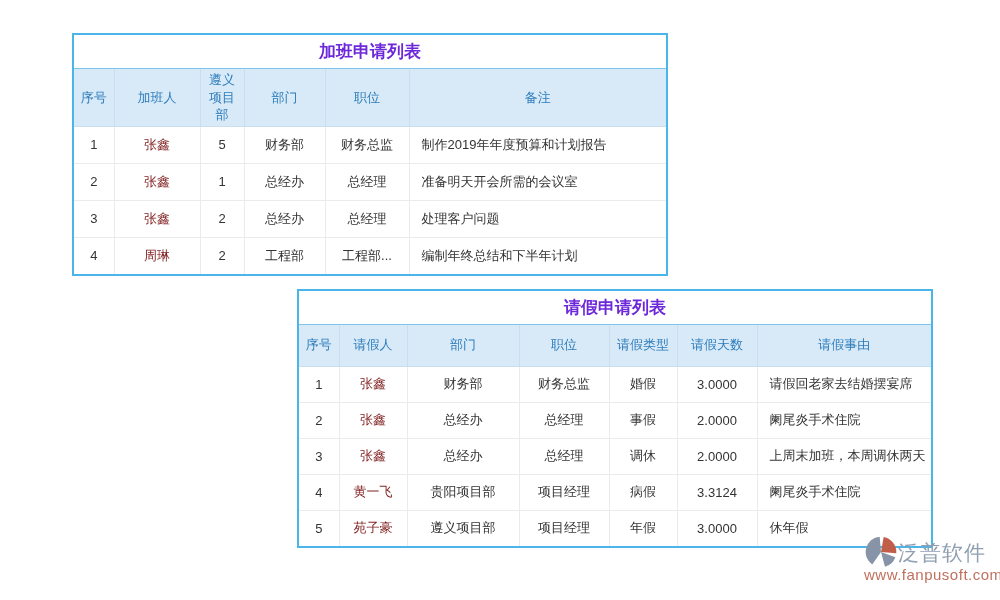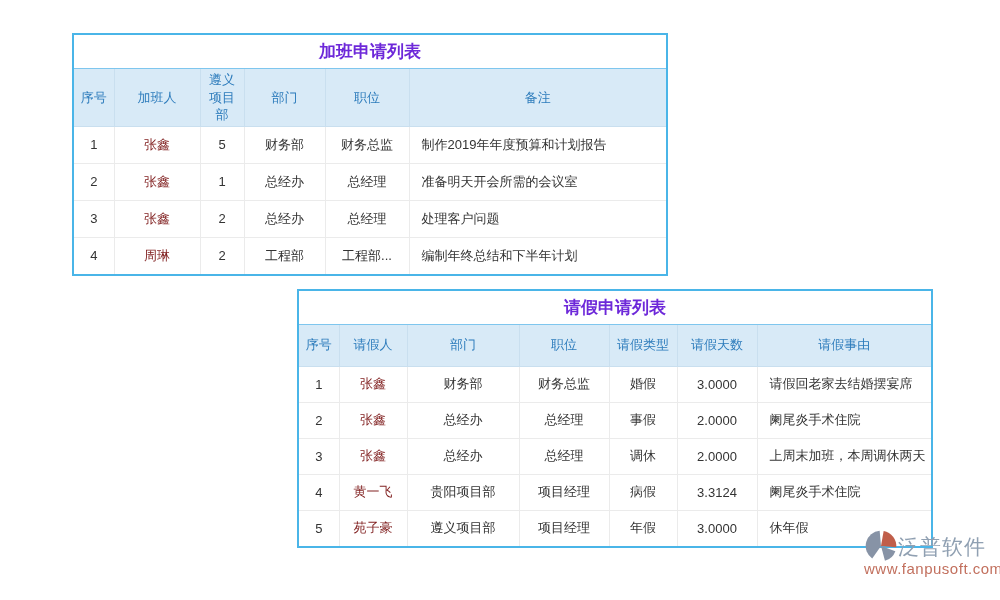--- a/index.html
+++ b/index.html
@@ -42,21 +42,21 @@
     background:#ffffff; padding:2px 3px; overflow:hidden; white-space:nowrap;
   }
   tbody td:last-child { border-right:none; text-align:left; padding-left:12px; }
   tbody tr:last-child td { border-bottom:none; }
   .card-overtime tbody td { height:37px; }
   .card-leave    tbody td { height:36px; }
 
   .name-link { color:#7f1d1d; cursor:pointer; }
 
   
-  .logo { position:absolute; right:14px; bottom:23px; width:122px; cursor:pointer; }
+  .logo { position:absolute; right:14px; bottom:17px; width:122px; cursor:pointer; }
   .logo-top { display:flex; align-items:center; }
   .logo-icon { width:34px; height:34px; flex:0 0 34px; }
   .logo-text {
     font-size:21px; color:#90a0b2; font-weight:500;
     letter-spacing:1px; white-space:nowrap; line-height:1;
   }
   .logo-url {
     font-size:15px; color:#c2705e; text-align:center;
     letter-spacing:0.5px; margin-top:-3px; white-space:nowrap;
   }

